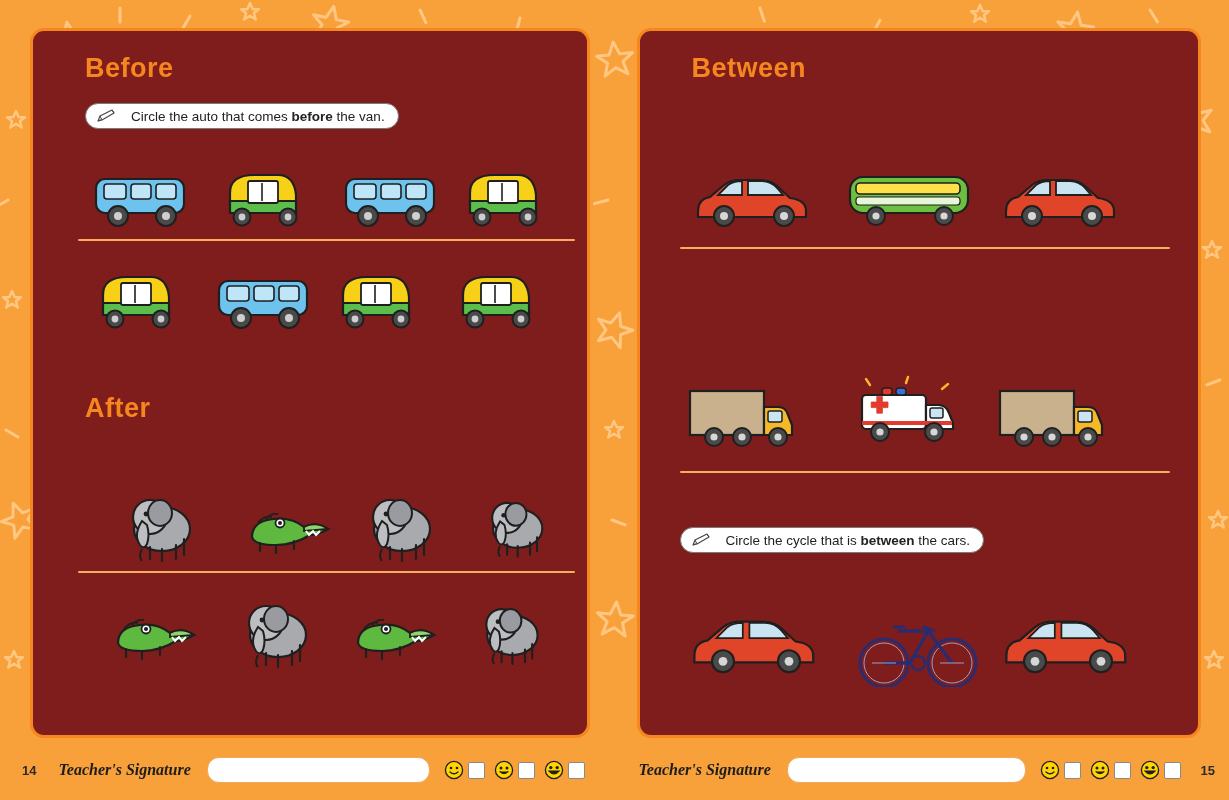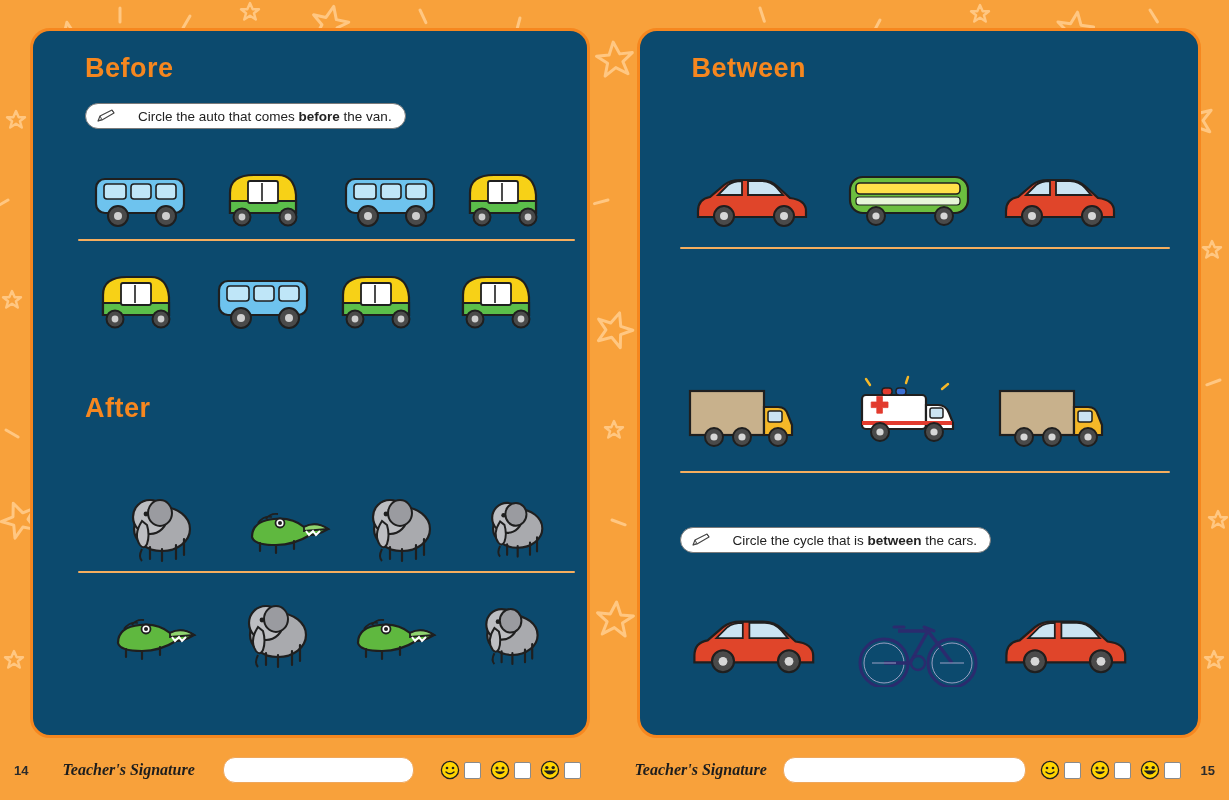--- a/index.html
+++ b/index.html
@@ -9,36 +9,36 @@
     background:#F8A13B;
     position:relative;
   }
   
   .bg-stars{position:absolute;inset:0;overflow:hidden;}
   .bg-stars svg{position:absolute;top:0;left:0;}
   .spread{position:absolute;inset:0;display:flex;}
   .page{position:relative;flex:1 1 50%;}
   .sheet{
     position:absolute;
-    background:#0c4a6e;
+    background:#7f1d1d;
     border:3px solid #F6871F;
-    border-radius:20px;
+    border-radius:14px;
     overflow:hidden;
   }
   .left .sheet{left:30px;top:28px;right:25px;bottom:62px;}
   .right .sheet{left:22px;top:28px;right:28px;bottom:62px;}
 
   .section-title{
     color:#F6871F;
     font-size:27px;
     font-weight:bold;
     letter-spacing:.5px;
   }
   .instruction{
-    display:inline-flex;align-items:center;gap:21px;
+    display:inline-flex;align-items:center;gap:14px;
     border:1.6px solid #7A7A7A;
     border-radius:16px;
     padding:4px 13px 4px 9px;
     background:#fff;
     font-size:13.5px;
     color:#222;
     white-space:nowrap;
   }
   .instruction b{font-weight:bold;}
   .pencil-icon{flex:0 0 auto;display:block;}
@@ -446,21 +446,21 @@
             <circle cx="90" cy="53" r="4" fill="#d7d7d7"></circle>
           </g>
         </svg>
       </div>
 
     </div>
   </div>
 </div>
 
 <div class="footer" data-name="footer-bar">
-  <div class="footer-half" style="padding-left:14px;padding-right:10px;gap:12px;" data-name="footer-left">
+  <div class="footer-half" style="padding-left:22px;padding-right:10px;" data-name="footer-left">
     <span class="pagenum" data-name="page-number-left">14</span>
     <span class="sig-label" style="margin-left:22px;" data-name="signature-label-left">Teacher's Signature</span>
     <div class="sig-line" style="margin-left:16px;" data-name="signature-line-left"></div>
     <div class="smileys" data-name="smiley-rating-left">
       <span class="smiley-pair" data-name="smiley-option">
         <svg width="20" height="20" viewBox="0 0 20 20" data-name="smiley-icon">
           <circle cx="10" cy="10" r="8.6" fill="#FFD400" stroke="#1f1f1f" stroke-width="1.3"></circle>
           <circle cx="7" cy="8" r="1.3" fill="#1f1f1f"></circle>
             <circle cx="13" cy="8" r="1.3" fill="#1f1f1f"></circle>
           <path d="M6,12 q4,3.6 8,0" fill="none" stroke="#1f1f1f" stroke-width="1.4" stroke-linecap="round"></path>

